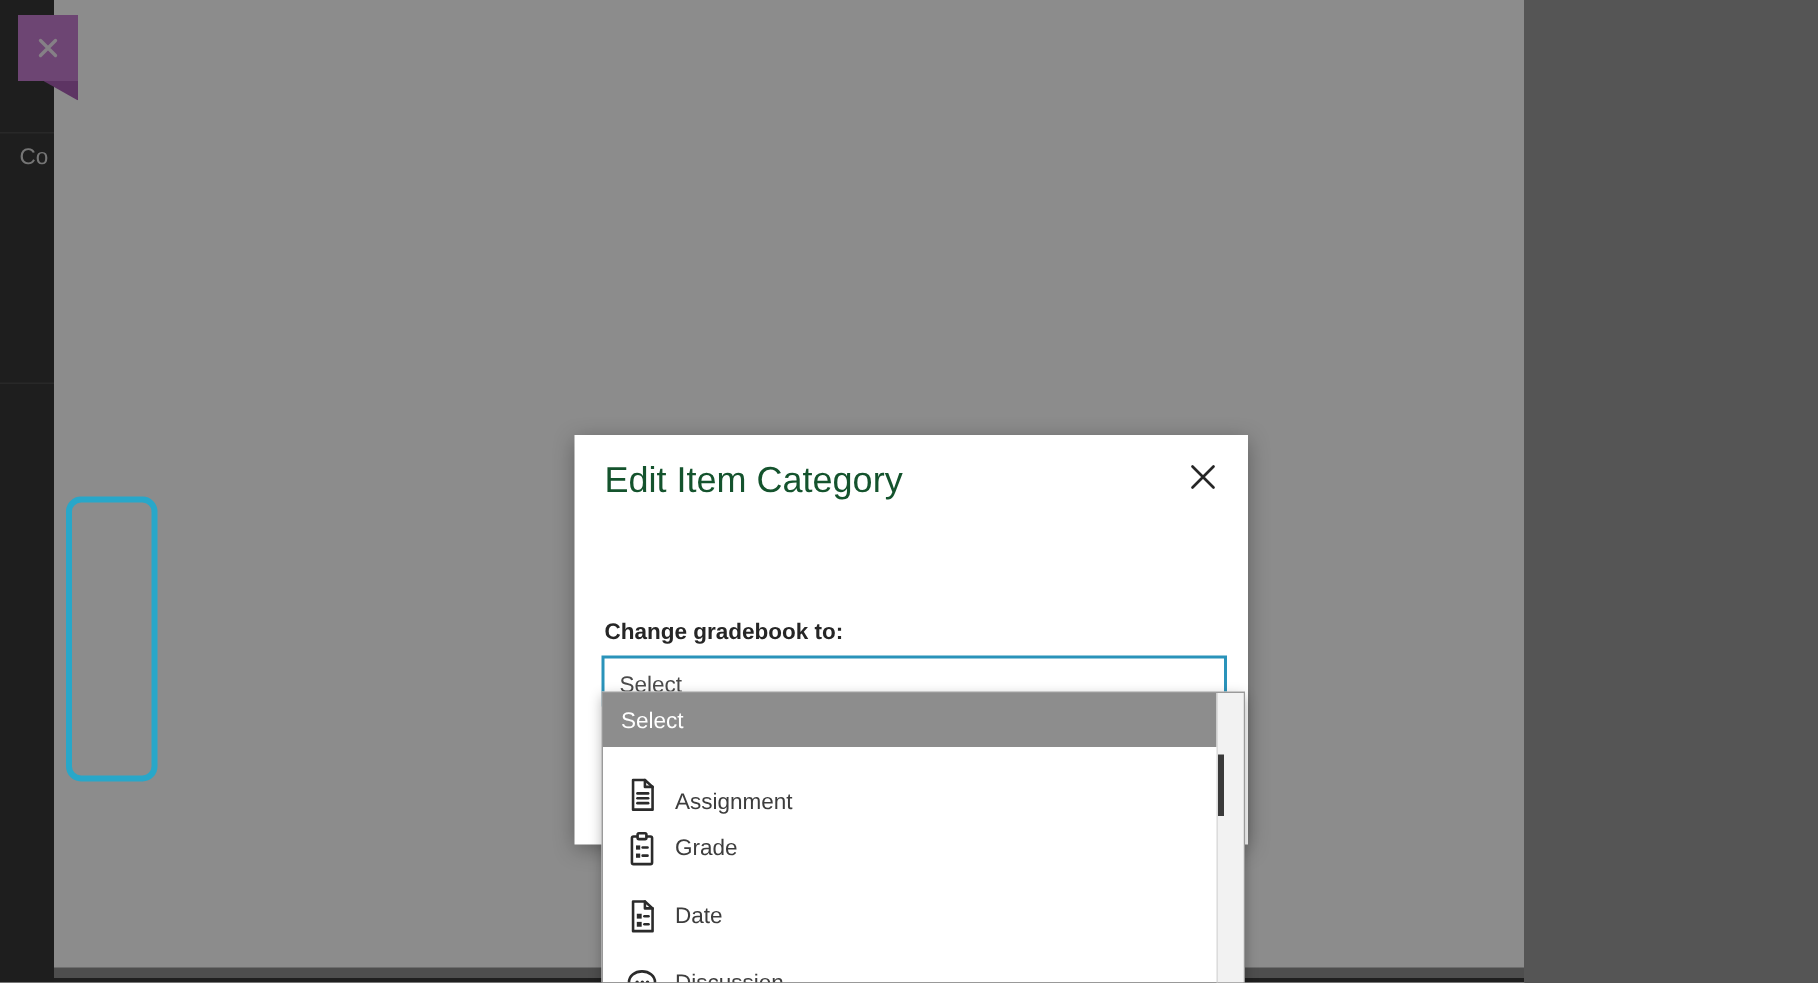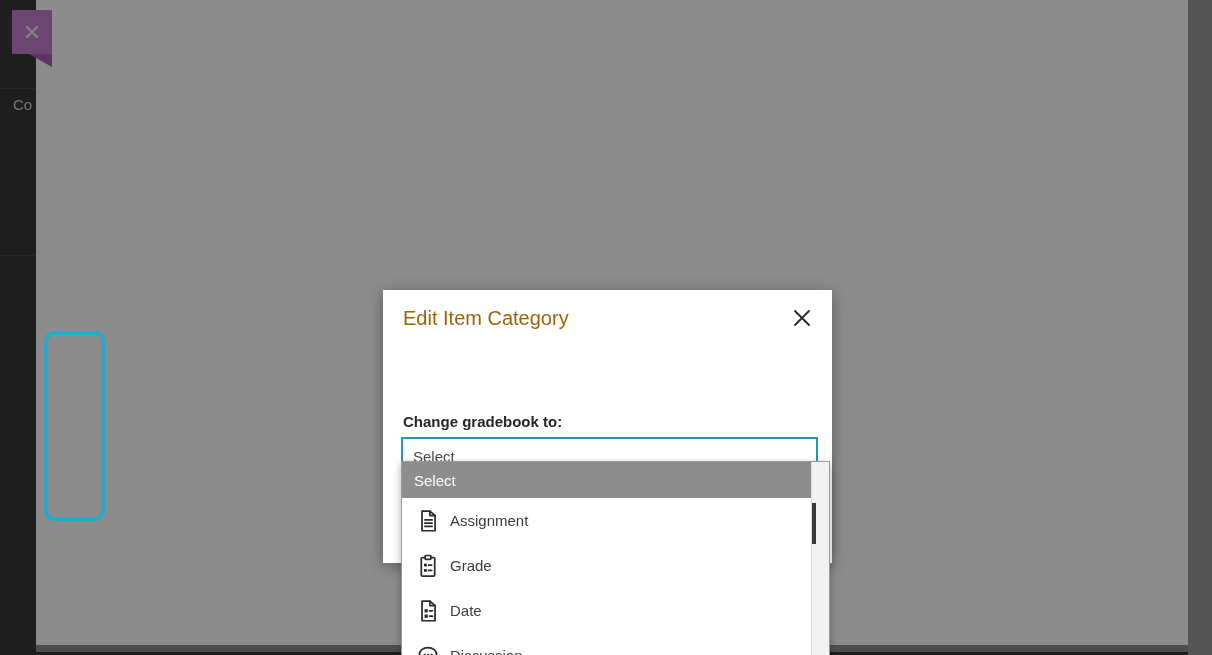--- a/index.html
+++ b/index.html
@@ -1,16 +1,16 @@
 <!DOCTYPE html>
 <html><head>
 <meta charset="utf-8">
 <style>
   html,body{margin:0;padding:0;background:#555;}
-  #root{position:relative;width:1188px;height:655px;overflow:hidden;
+  #root{position:relative;width:1016px;height:655px;overflow:hidden;
         font-family:"Liberation Sans",sans-serif;background:#fff;}
   
   .sidebar{position:absolute;left:0;top:0;width:36px;height:655px;background:#383838;z-index:1;}
   .sidebar-sep{position:absolute;left:0;width:36px;height:1px;background:#4a4a4a;}
   .sidebar-label{position:absolute;left:13px;top:96px;font-size:15px;color:#d6d6d6;z-index:2;}
   .bookmark{position:absolute;left:12px;top:10px;width:40px;height:44px;background:#c77fd1;z-index:3;}
   .bookmark-tail{position:absolute;left:29px;top:54px;width:23px;height:13px;background:#a95fb4;
                  clip-path:polygon(100% 0,100% 100%,0 0);z-index:3;}
   .bookmark-x{position:absolute;left:12px;top:10px;width:40px;height:44px;display:flex;
               align-items:center;justify-content:center;color:#f3eaf5;font-size:19px;z-index:4;cursor:pointer;}
@@ -51,21 +51,21 @@
   .menu-dots{position:absolute;left:1190px;width:24px;height:10px;display:flex;gap:4px;cursor:pointer;}
   .menu-dots i{width:4px;height:4px;border-radius:50%;background:#262626;}
   
   .select-highlight{position:absolute;left:44px;top:331px;width:61px;height:190px;
                     border:4px solid #28a7c9;border-radius:10px;z-index:60;box-sizing:border-box;}
   
   .overlay{position:absolute;left:0;top:0;width:1212px;height:655px;background:rgba(0,0,0,0.45);z-index:50;}
   
   .modal{position:absolute;left:383px;top:290px;width:449px;height:273px;background:#fff;z-index:100;
          box-shadow:0 3px 14px rgba(0,0,0,0.35);}
-  .modal-title{position:absolute;left:20px;top:17px;font-size:20px;color:#a16207;}
+  .modal-title{position:absolute;left:20px;top:17px;font-size:24px;color:#14532d;}
   .modal-close{position:absolute;right:18px;top:16px;width:24px;height:24px;cursor:pointer;}
   .modal-body{position:absolute;left:20px;top:66px;width:412px;font-size:15px;line-height:1.55;color:#3d3d3d;}
   .modal-label{position:absolute;left:20px;top:123px;font-size:15px;font-weight:700;color:#262626;}
   .modal-select{position:absolute;left:18px;top:147px;width:417px;height:34px;box-sizing:border-box;
                 border:2px solid #2a93ba;background:#fff;cursor:pointer;}
   .modal-select span{position:absolute;left:10px;top:9px;font-size:15px;color:#4a4a4a;}
   
   .dropdown{position:absolute;left:401px;top:461px;width:429px;height:200px;background:#fff;z-index:110;
             border:1px solid #9a9a9a;box-sizing:border-box;box-shadow:0 3px 8px rgba(0,0,0,0.3);}
   .dd-option{position:absolute;left:0;width:411px;display:flex;align-items:center;cursor:pointer;}
@@ -296,21 +296,21 @@
     <div class="modal-select">
       <span>Select</span>
     </div>
   </div>
 
   <div class="dropdown">
     <div id="dd-options">
         <div class="dd-option highlighted" style="top: 0px; height: 36px; padding-left: 12px;">
           <span class="dd-label">Select</span>
         </div>
-        <div class="dd-option" style="top: 36px; height: 45px;">
+        <div class="dd-option" style="top: 36px; height: 45px; align-items: flex-end;">
           <span class="dd-icon"><svg width="100%" height="100%" viewBox="0 0 24 24">
               <path d="M6.5 2.8 h7.3 L18.5 7 v14 h-12 z" fill="none" stroke="#2b2b2b" stroke-width="1.6" stroke-linejoin="round" stroke-linecap="round"></path>
               <path d="M13.8 2.8 V7 h4.7" fill="none" stroke="#2b2b2b" stroke-width="1.6" stroke-linejoin="round" stroke-linecap="round"></path>
               <line x1="9.2" y1="11" x2="15.8" y2="11" fill="none" stroke="#2b2b2b" stroke-width="1.6" stroke-linejoin="round" stroke-linecap="round"></line>
               <line x1="9.2" y1="14" x2="15.8" y2="14" fill="none" stroke="#2b2b2b" stroke-width="1.6" stroke-linejoin="round" stroke-linecap="round"></line>
               <line x1="9.2" y1="17" x2="15.8" y2="17" fill="none" stroke="#2b2b2b" stroke-width="1.6" stroke-linejoin="round" stroke-linecap="round"></line>
             </svg></span>
           <span class="dd-label">Assignment</span>
         </div>
         <div class="dd-option" style="top: 81px; height: 45px;">

